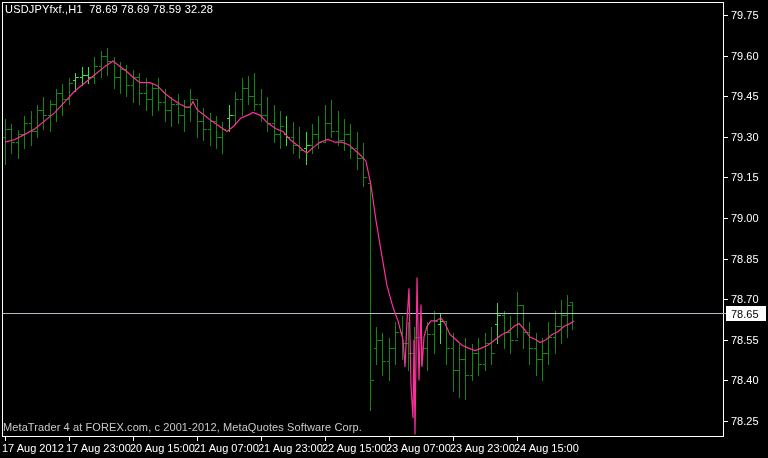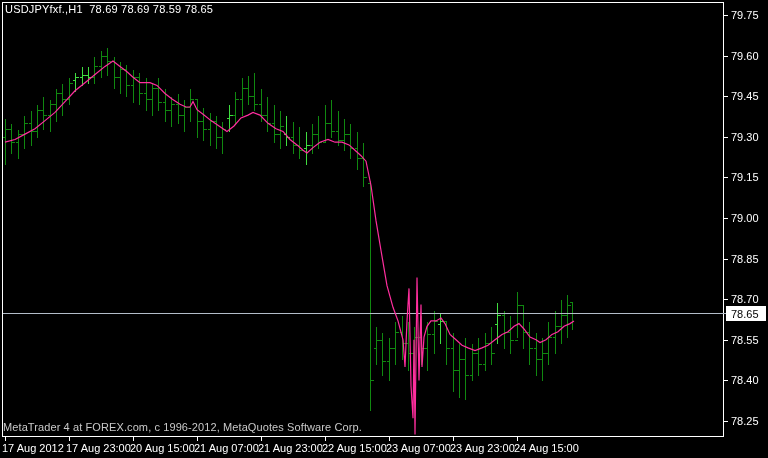--- a/index.html
+++ b/index.html
@@ -514,15 +514,15 @@
         <line x1="325.5" y1="437" x2="325.5" y2="441" stroke="#ffffff" shape-rendering="crispEdges"></line>
         <text x="322" y="452" fill="#ffffff">22 Aug 15:00</text>
         <line x1="389.5" y1="437" x2="389.5" y2="441" stroke="#ffffff" shape-rendering="crispEdges"></line>
         <text x="386" y="452" fill="#ffffff">23 Aug 07:00</text>
         <line x1="453.5" y1="437" x2="453.5" y2="441" stroke="#ffffff" shape-rendering="crispEdges"></line>
         <text x="450" y="452" fill="#ffffff">23 Aug 23:00</text>
         <line x1="517.5" y1="437" x2="517.5" y2="441" stroke="#ffffff" shape-rendering="crispEdges"></line>
         <text x="514" y="452" fill="#ffffff">24 Aug 15:00</text>
       </g>
     </svg>
-  <div class="chart-title">USDJPYfxf.,H1  78.69 78.69 78.59 78.65</div>
-  <div class="watermark">MetaTrader 4 at FOREX.com, c 1996-2012, MetaQuotes Software Corp.</div>
+  <div class="chart-title">USDJPYfxf.,H1  78.69 78.69 78.59 32.28</div>
+  <div class="watermark">MetaTrader 4 at FOREX.com, c 2001-2012, MetaQuotes Software Corp.</div>
 </div>
 
 </body></html>

